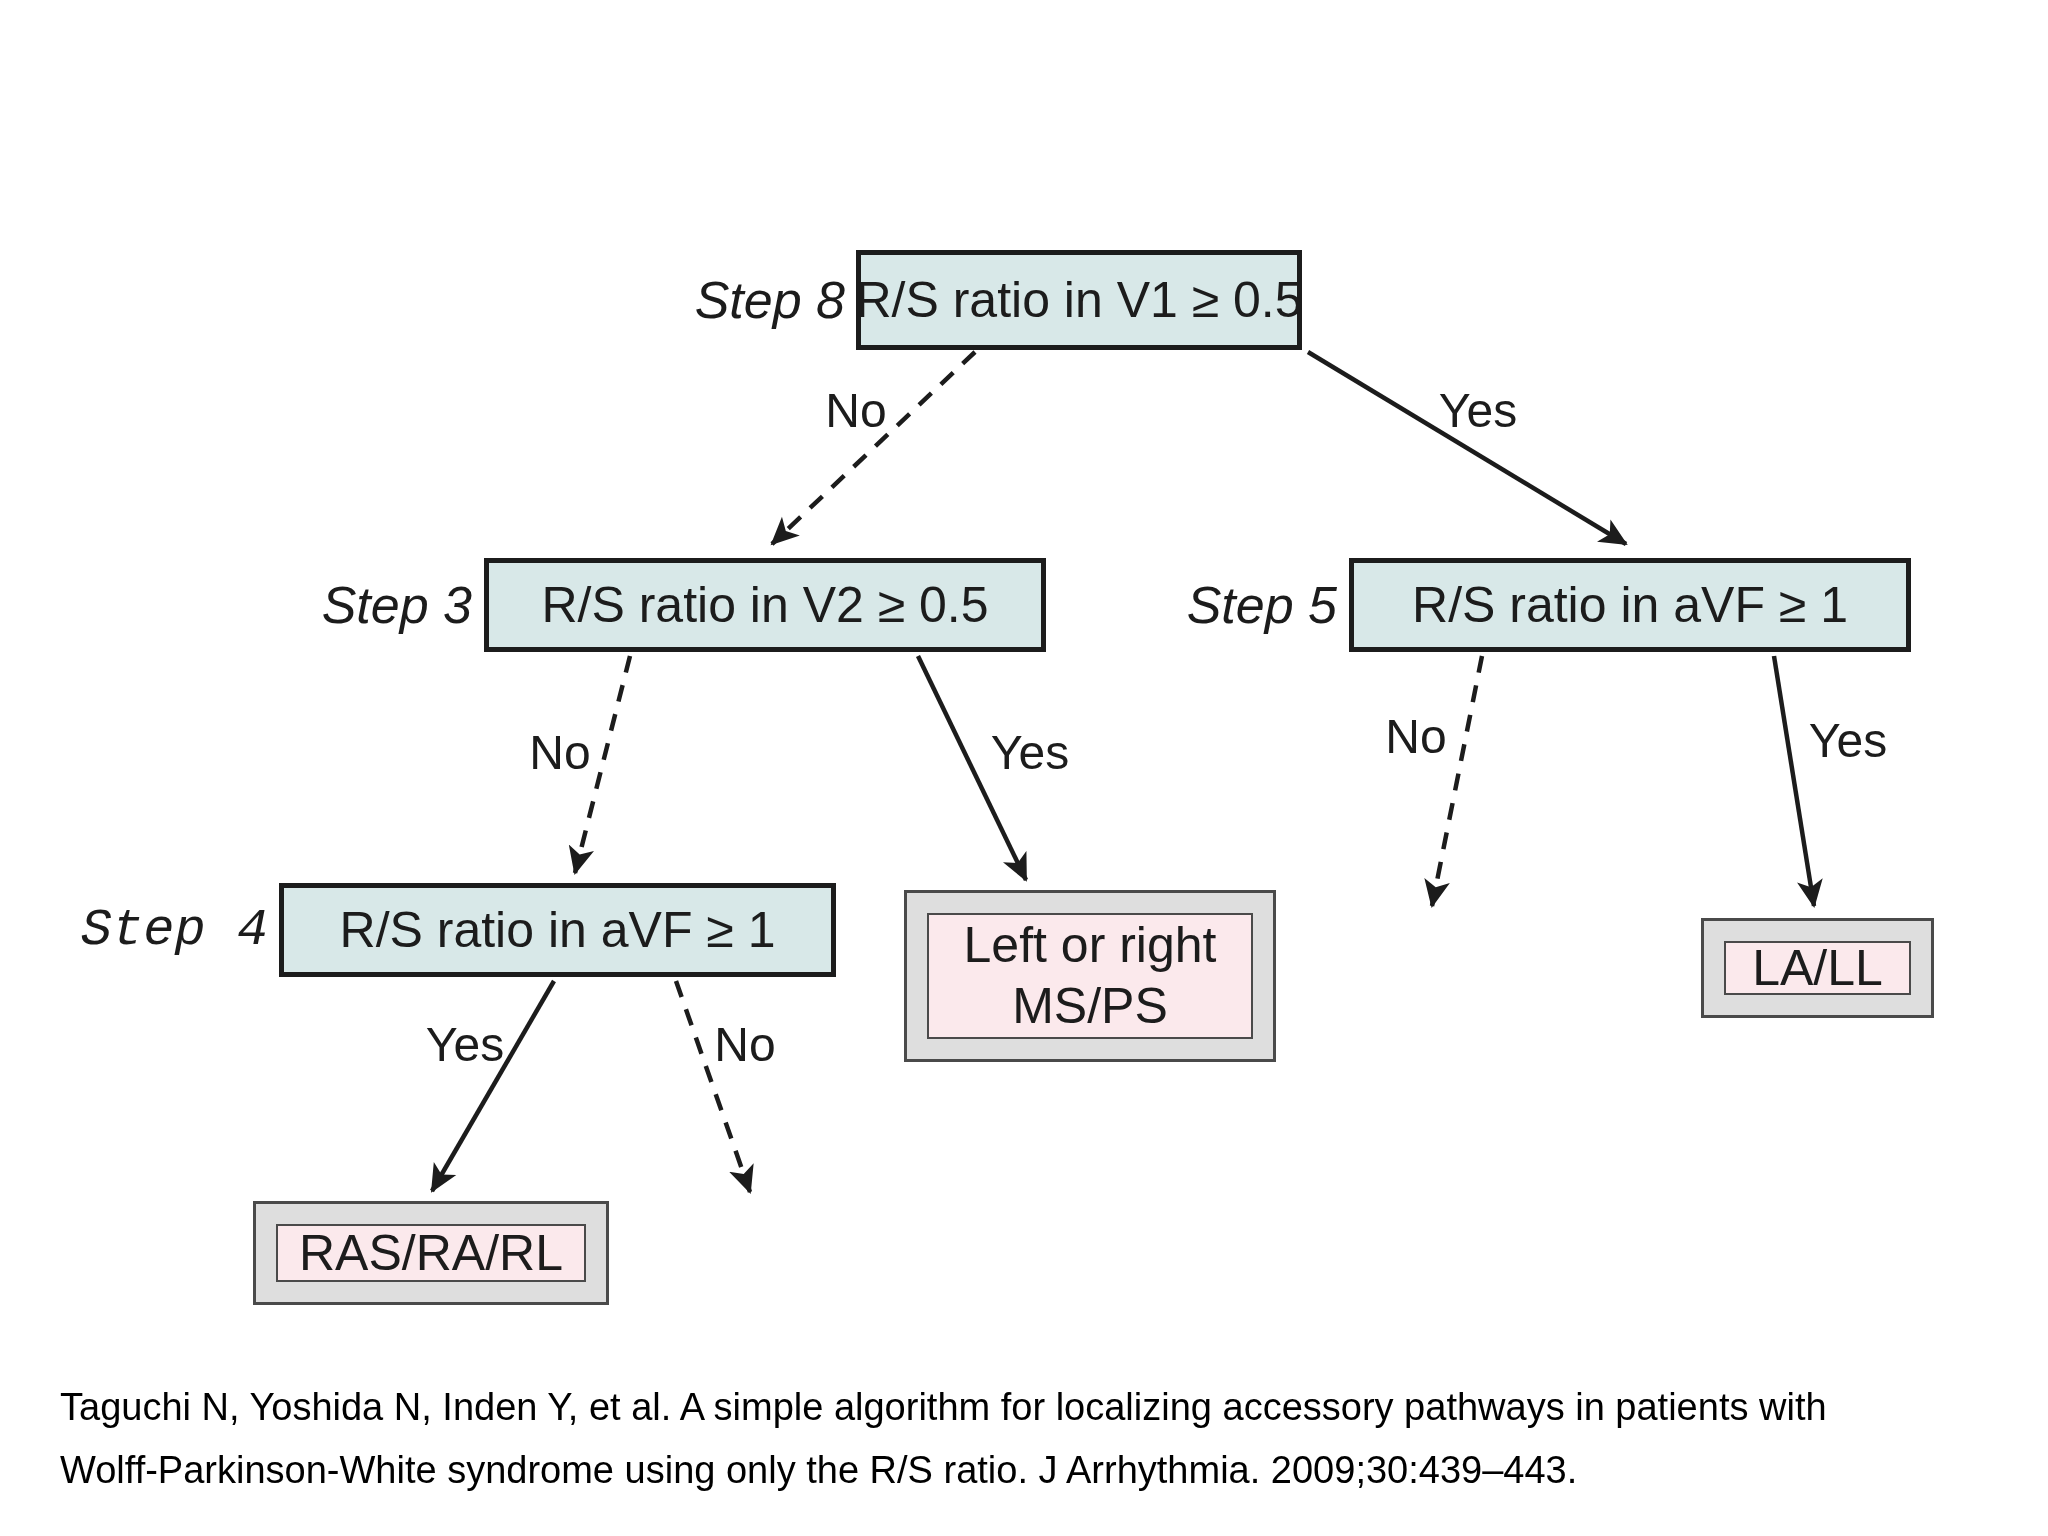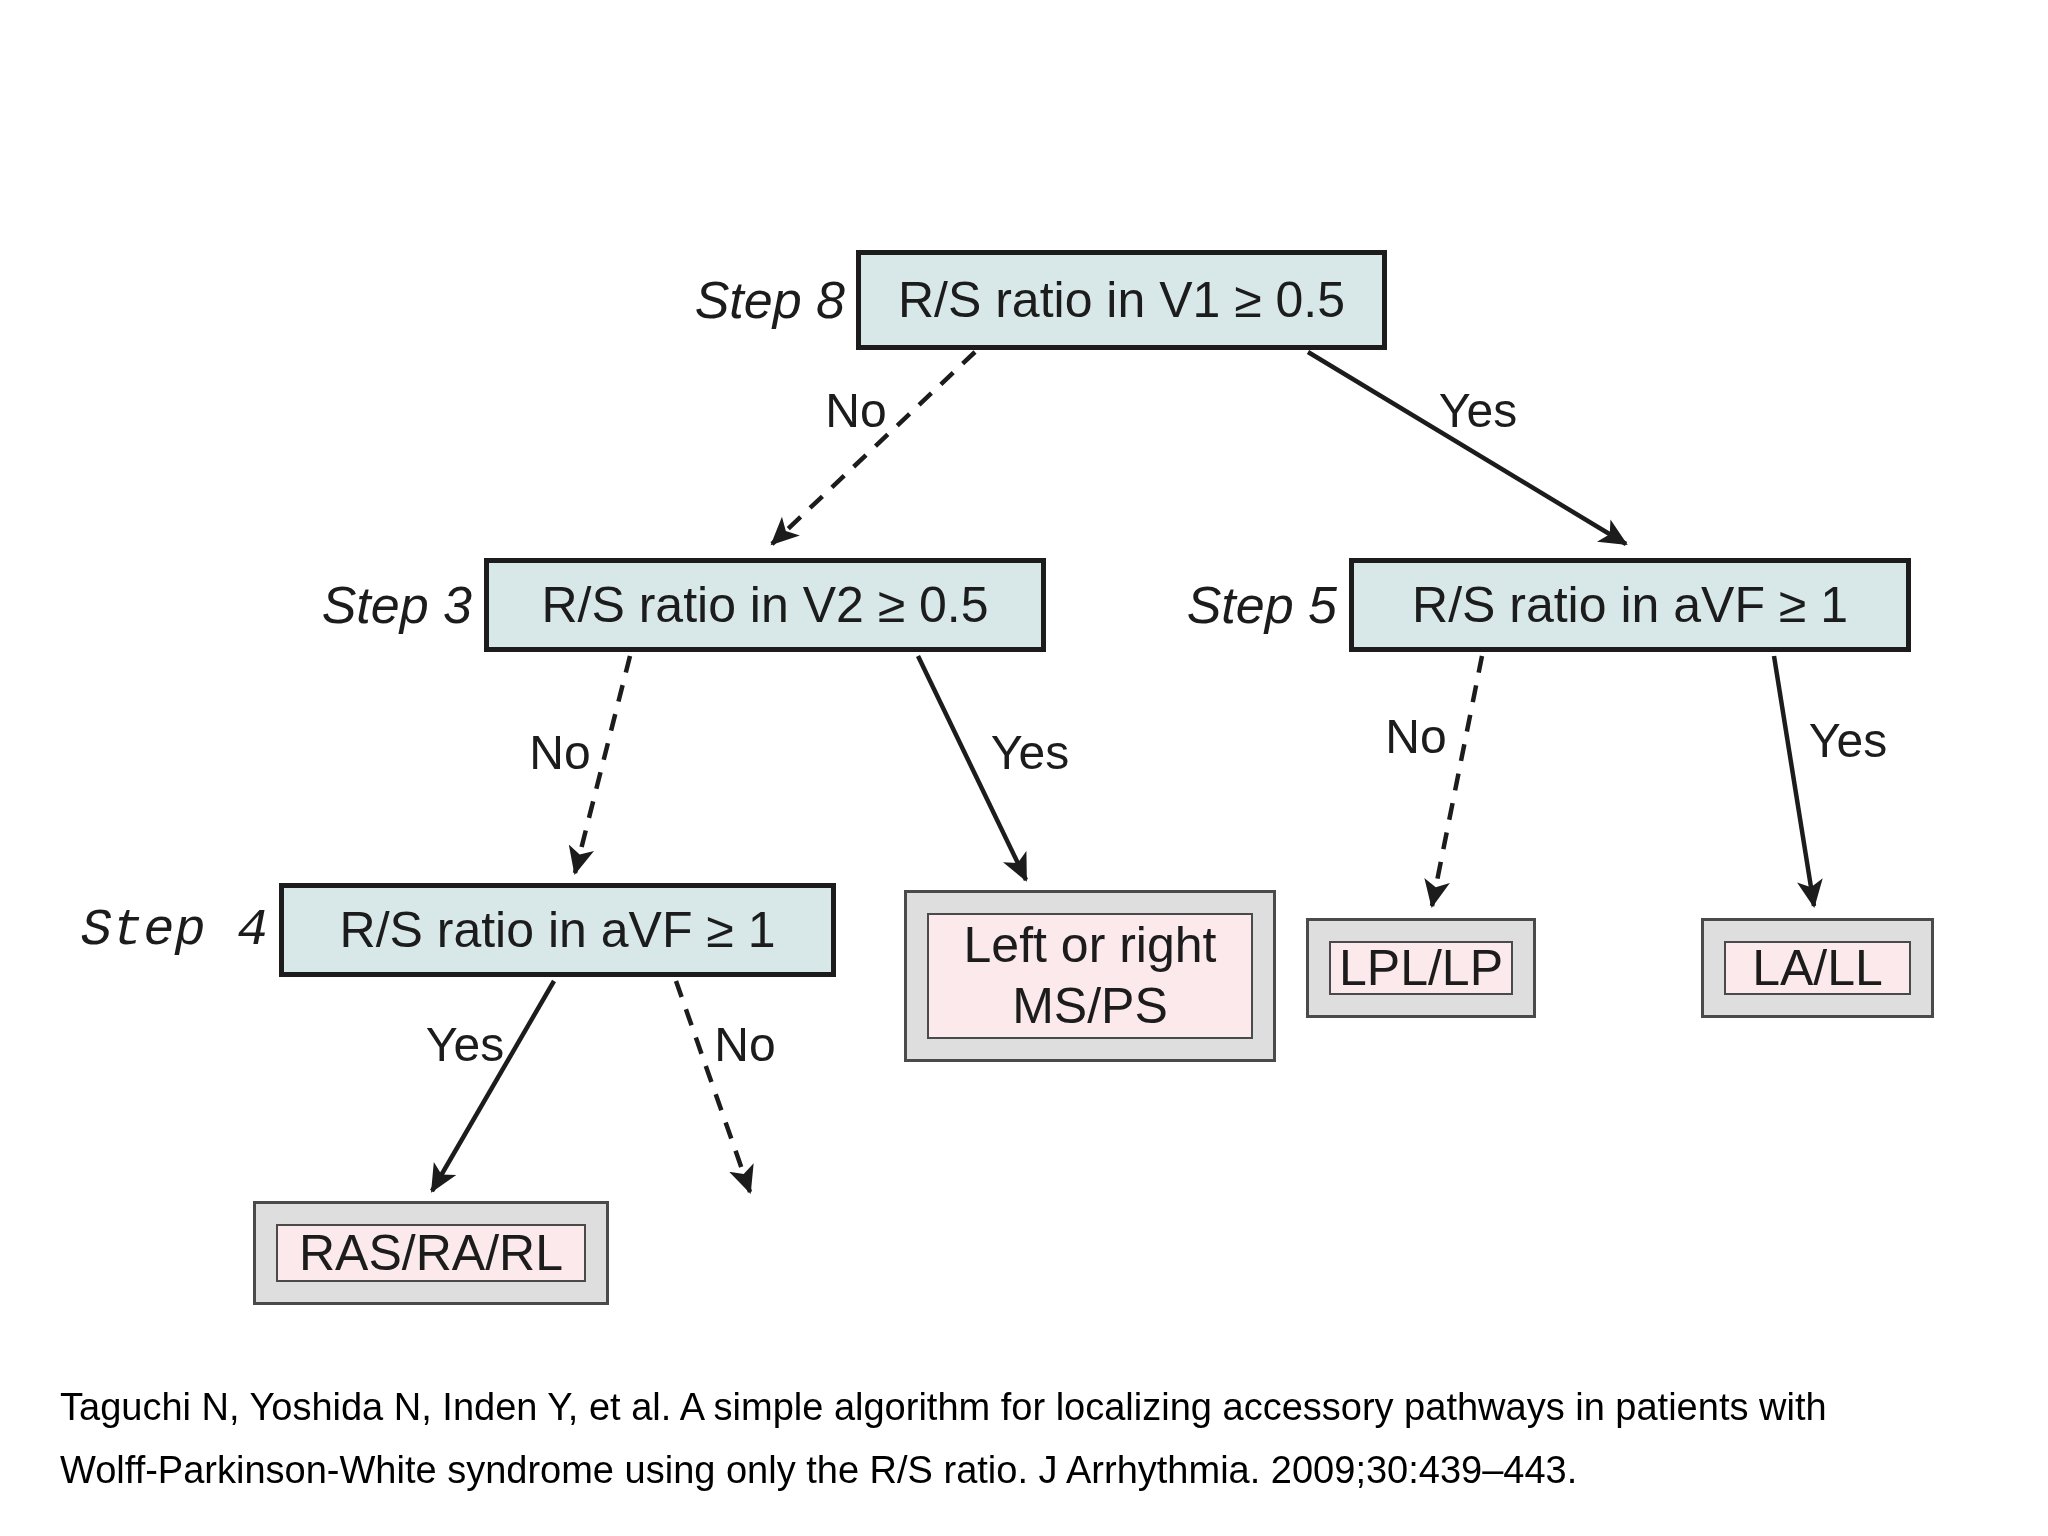--- a/index.html
+++ b/index.html
@@ -60,43 +60,40 @@
     <line x1="1774" y1="656" x2="1814" y2="906" stroke="#1c1c1c" stroke-width="4.5" marker-end="url(#arrow)"></line>
     <line x1="554" y1="981" x2="432" y2="1191" stroke="#1c1c1c" stroke-width="4.5" marker-end="url(#arrow)"></line>
     <line x1="676" y1="981" x2="750" y2="1192" stroke="#1c1c1c" stroke-width="4.5" stroke-dasharray="17 13" marker-end="url(#arrow)"></line>
   </svg>
 
   <div class="step-label" style="left:560px; top:250px;  width:285px; height:100px;">Step 8</div>
   <div class="step-label" style="left:200px; top:558px;  width:272px; height:94px;">Step 3</div>
   <div class="step-label" style="left:1060px;top:558px;  width:277px; height:94px;">Step 5</div>
   <div class="step-label" style="left:0px;   top:883px;  width:268px; height:94px;font-family:Liberation Mono, monospace;">Step 4</div>
 
-  <div class="decision" style="left:856px;  top:250px; width:531px; height:100px;">R/S ratio in V1 ≥ 0.5</div>
+  <div class="decision" style="left:856px;  top:250px; width:446px; height:100px;">R/S ratio in V1 ≥ 0.5</div>
   <div class="decision" style="left:484px;  top:558px; width:562px; height:94px;">R/S ratio in V2 ≥ 0.5</div>
   <div class="decision" style="left:1349px; top:558px; width:562px; height:94px;">R/S ratio in aVF ≥ 1</div>
   <div class="decision" style="left:279px;  top:883px; width:557px; height:94px;">R/S ratio in aVF ≥ 1</div>
 
   <div class="edge-label" style="left:796px;  top:374px;  width:120px; height:56px;">No</div>
   <div class="edge-label" style="left:1398px; top:374px;  width:160px; height:56px;">Yes</div>
   <div class="edge-label" style="left:500px;  top:716px;  width:120px; height:56px;">No</div>
   <div class="edge-label" style="left:950px;  top:716px;  width:160px; height:56px;">Yes</div>
   <div class="edge-label" style="left:1356px; top:700px;  width:120px; height:56px;">No</div>
   <div class="edge-label" style="left:1768px; top:704px;  width:160px; height:56px;">Yes</div>
   <div class="edge-label" style="left:385px;  top:1008px; width:160px; height:56px;">Yes</div>
   <div class="edge-label" style="left:685px;  top:1008px; width:120px; height:56px;">No</div>
 
   <div class="result-outer" style="left:904px; top:890px; width:372px; height:172px;">
     <div class="result-inner">
       <div>Left or right</div>
       <div>MS/PS</div>
     </div>
   </div>
-  <div class="result-outer" style="left:1306px; top:918px; width:230px; height:100px;">
-    <div class="result-inner">LPL/LP</div>
-  </div>
   <div class="result-outer" style="left:1701px; top:918px; width:233px; height:100px;">
     <div class="result-inner">LA/LL</div>
   </div>
   <div class="result-outer" style="left:253px; top:1201px; width:356px; height:104px;">
     <div class="result-inner">RAS/RA/RL</div>
   </div>
 
   <div class="citation">
     <div>Taguchi N, Yoshida N, Inden Y, et al. A simple algorithm for localizing accessory pathways in patients with</div>
     <div>Wolff-Parkinson-White syndrome using only the R/S ratio. J Arrhythmia. 2009;30:439–443.</div>

